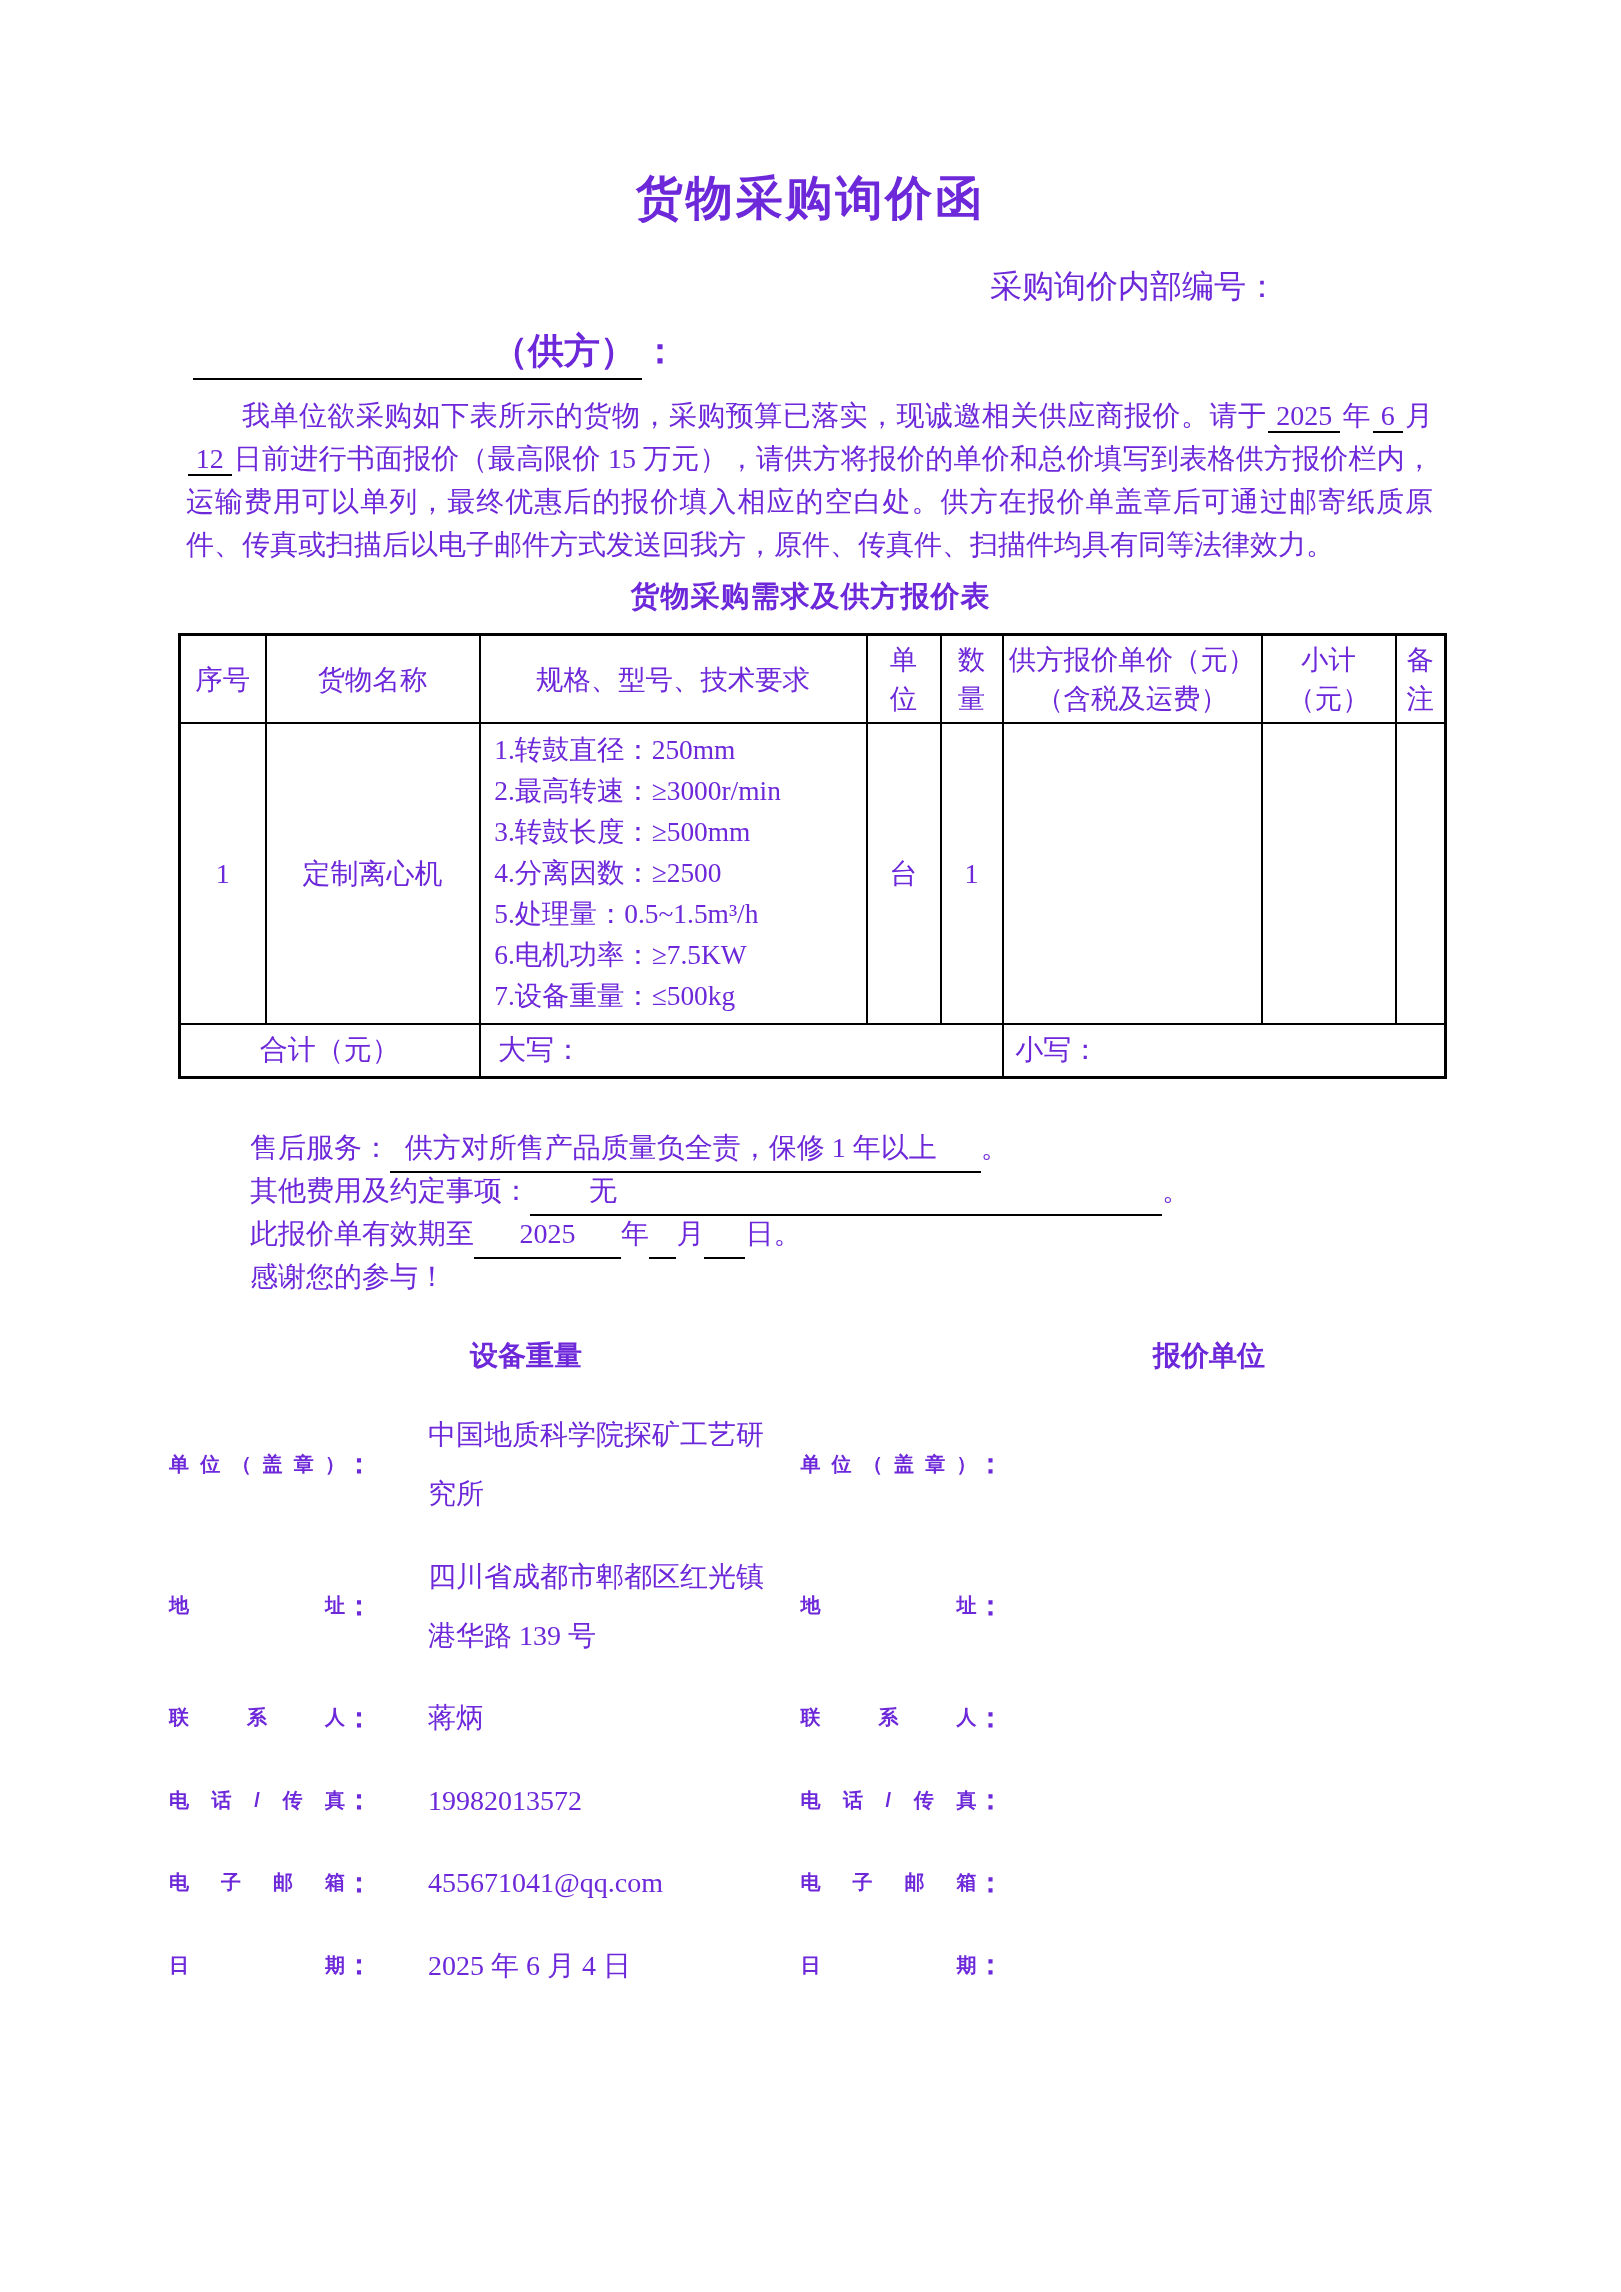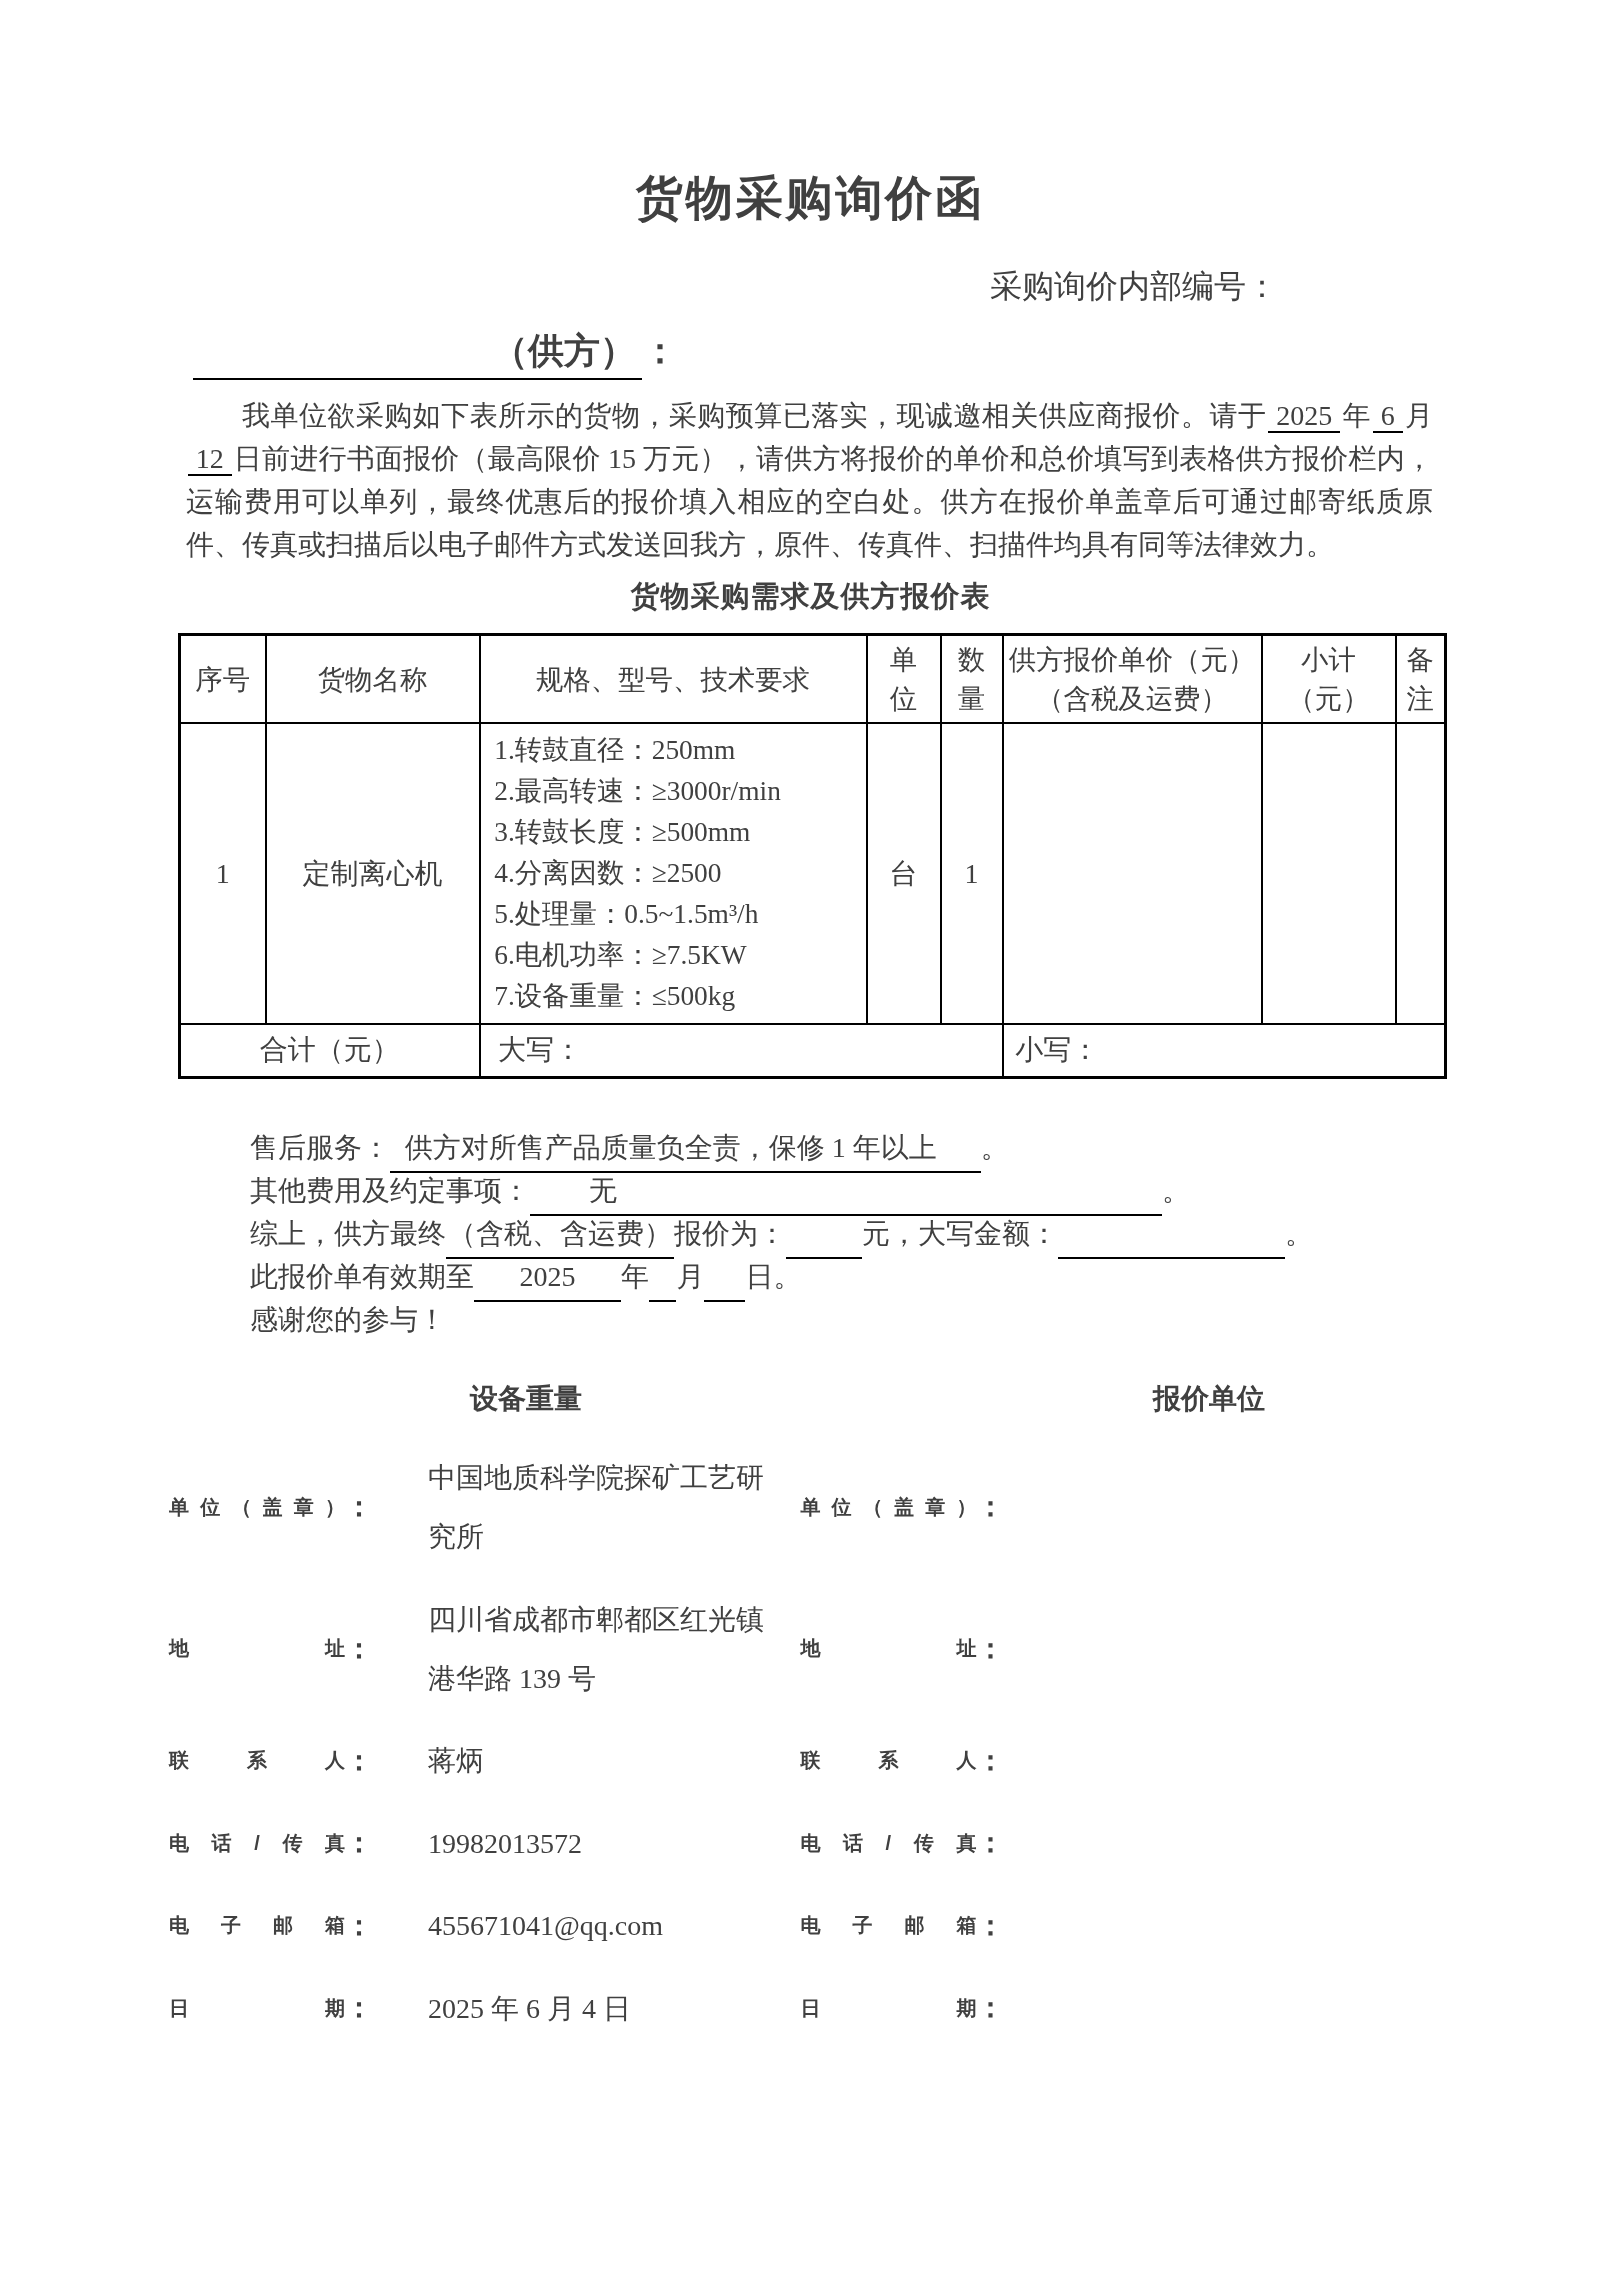--- a/index.html
+++ b/index.html
@@ -1,16 +1,16 @@
 <!DOCTYPE html>
 <html><head>
 <meta charset="utf-8">
 <style>
   html,body{margin:0;padding:0;background:#fff;}
-  .page{position:relative;width:1621px;height:2293px;background:#fff;color:#404040;
+  .page{position:relative;width:1621px;height:2293px;background:#fff;color:#6d28d9;
         font-family:"Liberation Serif","DejaVu Serif",serif;font-size:28px;overflow:hidden;border-radius:27px;}
   .doc-title{padding-top:167px;text-align:center;font-family:"Liberation Sans","DejaVu Sans",sans-serif;
              font-weight:700;font-size:47px;letter-spacing:2.9px;}
   .refno{margin-top:35px;text-align:right;padding-right:343px;font-size:32px;}
   .supline{margin-top:18px;margin-left:193px;font-weight:700;font-size:36px;}
   .supline .ublank{display:inline-block;width:443px;border-bottom:2.9px solid #000;
                    text-align:right;padding:0 5.9px 2px 0;}
   .intro{margin:13.7px 188px 0 186px;text-align:justify;text-indent:2em;line-height:43px;}
   .uv{border-bottom:2px solid #000;padding:0 7.8px;margin:0 2px;}
   .tbl-title{margin-top:11.8px;text-align:center;font-family:"Liberation Sans","DejaVu Sans",sans-serif;
@@ -130,21 +130,20 @@
         <td colspan="2" class="sum-label">合计（元）</td>
         <td colspan="3" class="daxie">大写：</td>
         <td colspan="3" class="xiaoxie">小写：</td>
       </tr>
     </tfoot>
   </table>
 
   <div class="terms">
     <div class="term-line"><span>售后服务：</span><span class="tv tv3">供方对所售产品质量负全责，保修 1 年以上</span><span>。</span></div>
     <div class="term-line"><span>其他费用及约定事项：</span><span class="tv-other">无</span><span>。</span></div>
-    <div class="term-line"><span>综上，供方最终</span><span class="tv tv-tax">（含税、含运费）</span><span>报价为：</span><span class="blank w78"></span><span>元，大写金额：</span><span class="blank w232"></span><span>。</span></div>
     <div class="term-line"><span>此报价单有效期至</span><span class="tv-year">2025</span><span>年</span><span class="blank w28"></span><span>月</span><span class="blank w42"></span><span>日。</span></div>
     <div class="term-line">感谢您的参与！</div>
   </div>
 
   <div class="party-heads">
     <span class="ph1">设备重量</span>
     <span class="ph2">报价单位</span>
   </div>
 
   <div class="party">

